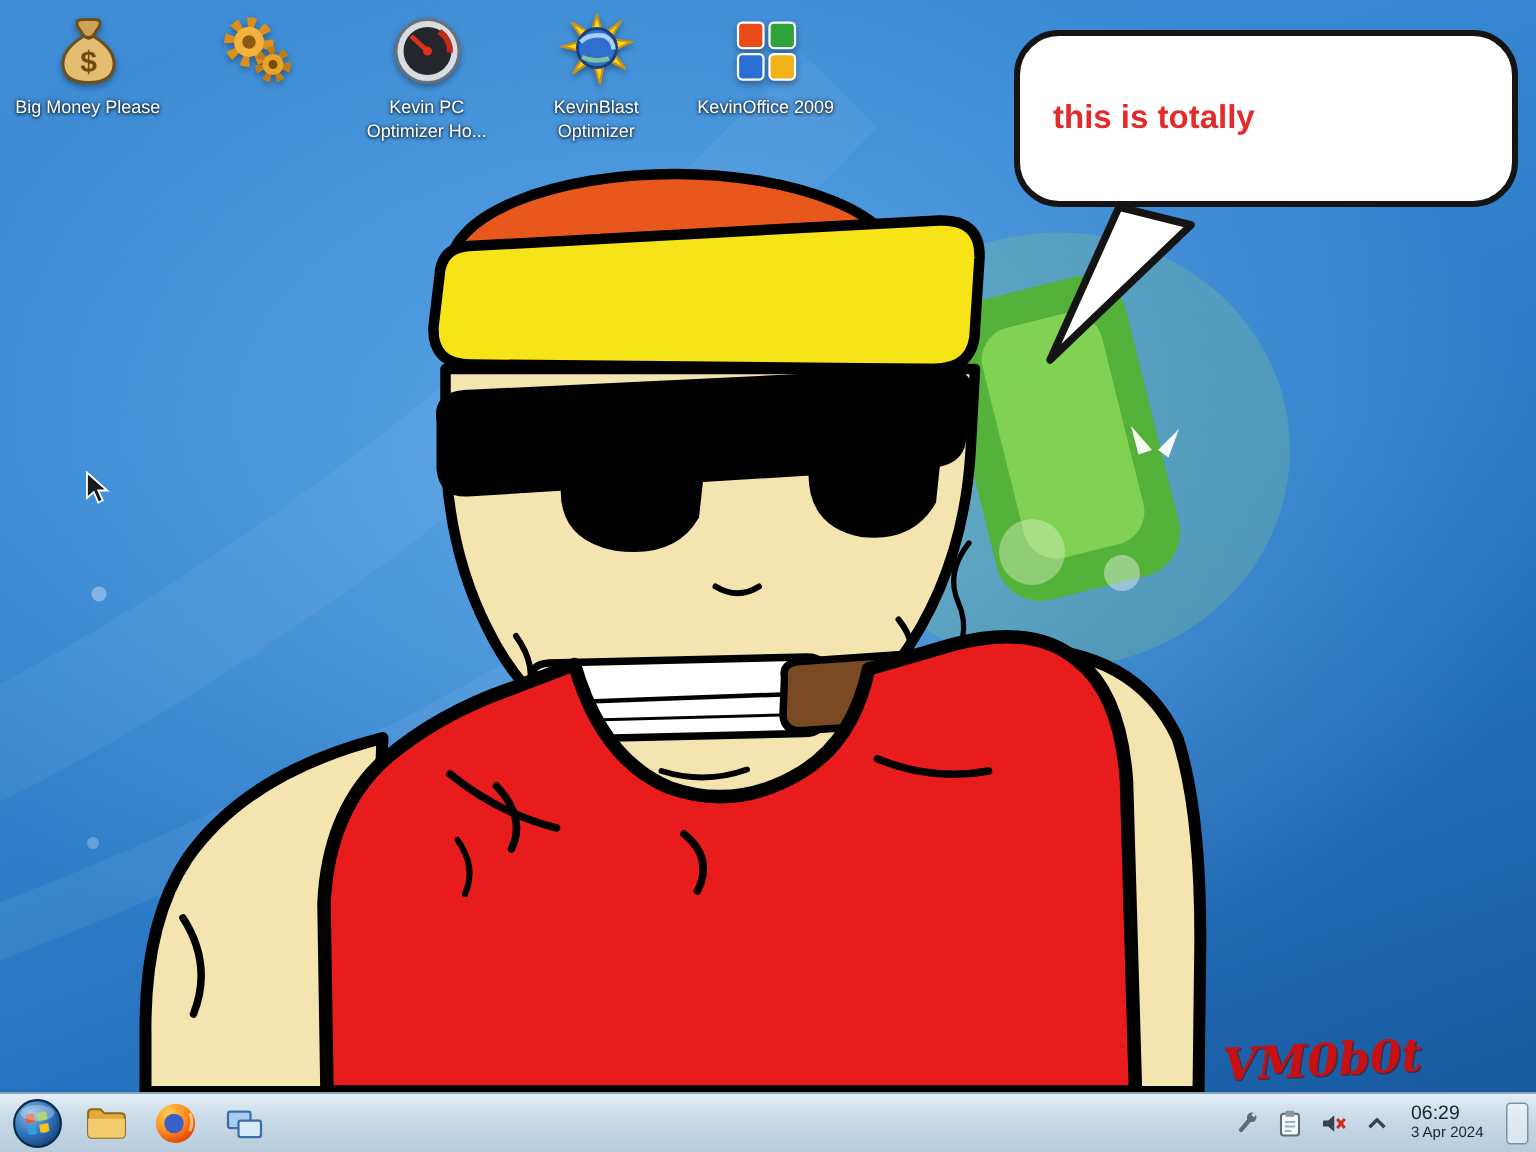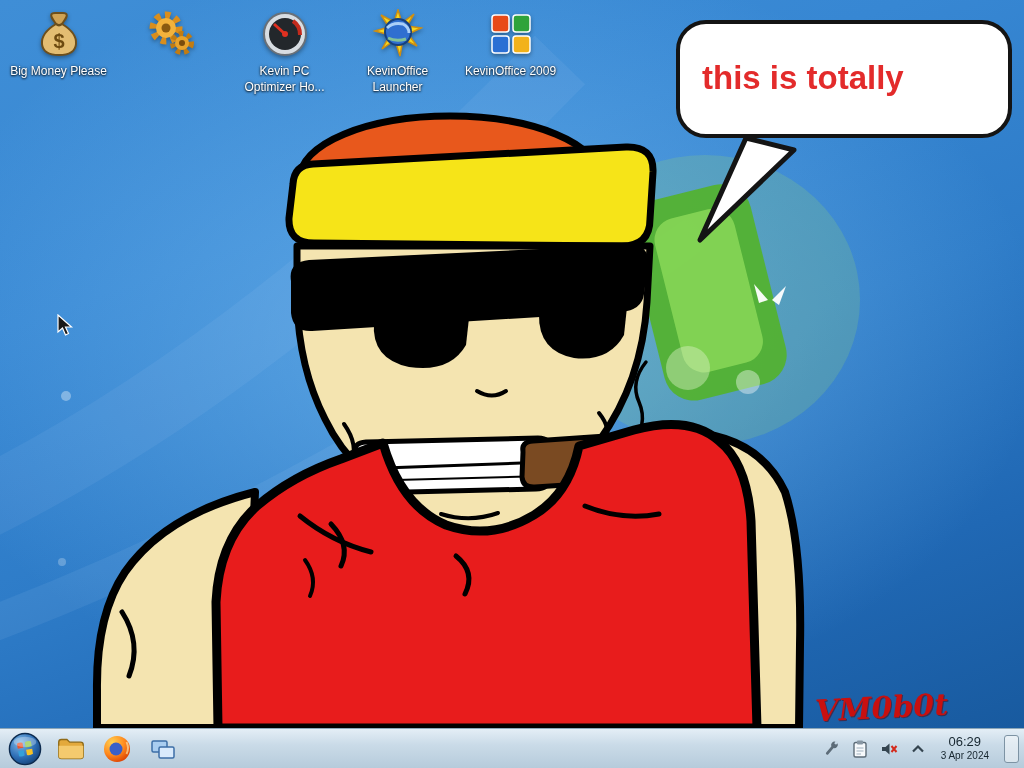--- a/index.html
+++ b/index.html
@@ -20,41 +20,41 @@
   .dicon{ width:113px; display:flex; flex-direction:column; align-items:center; gap:4px; cursor:default; }
   .dicon-img{ width:52px; height:52px; display:flex; align-items:center; justify-content:center;
               filter:drop-shadow(0 2px 2px rgba(0,0,0,.35)); }
   .dicon-label{ font-size:12px; color:#fff; text-align:center; line-height:1.3; max-width:104px;
                 text-shadow:0 1px 2px rgba(0,0,0,.85), 0 0 3px rgba(0,0,0,.6); }
 
   
   #bubble{ position:absolute; left:676px; top:20px; width:336px; min-height:118px; background:#fff;
            border:4px solid #141414; border-radius:30px; display:flex; flex-direction:column;
            justify-content:center; padding:10px 12px 12px 22px; z-index:5; }
-  .bubble-line{ font-weight:bold; font-size:33px; color:#e32b2b; line-height:1.18; }
+  .bubble-line{ font-weight:bold; font-size:22px; color:#e32b2b; line-height:1.18; }
   #bubble-tail{ position:absolute; left:688px; top:136px; z-index:4; }
 
   
   #watermark{ position:absolute; left:815px; top:690px; z-index:2;
               font-family:"DejaVu Serif",serif; font-style:italic; font-weight:bold;
               font-size:30px; color:#c81010; transform:rotate(-3deg);
               text-shadow:1px 1px 0 rgba(90,0,0,.5); }
   #cursor{ position:absolute; left:54px; top:314px; z-index:6; }
 
   
   #taskbar{ position:absolute; left:0; bottom:0; width:1024px; height:40px; z-index:10;
             background:linear-gradient(180deg,#e4eef6 0%,#cadbe8 40%,#b6cbdb 100%);
             border-top:1px solid #8ca6b8; display:flex; align-items:center;
             justify-content:space-between; padding:0 5px; }
   .tb-left{ display:flex; align-items:center; gap:10px; height:100%; padding-left:2px; }
   .tb-btn{ width:36px; height:36px; border:none; background:transparent; display:flex;
            align-items:center; justify-content:center; padding:0; cursor:pointer; }
   .tb-right{ display:flex; align-items:center; gap:9px; height:100%; }
   .tray-icon{ width:20px; height:20px; display:flex; align-items:center; justify-content:center; cursor:pointer; }
-  .clock{ text-align:center; color:#16262f; line-height:1.15; margin:8px 4px; cursor:default; }
+  .clock{ text-align:left; color:#16262f; line-height:1.15; margin:8px 4px; cursor:default; }
   .clock-time{ font-size:13px; }
   .clock-date{ font-size:10px; }
   .show-desktop{ width:15px; height:28px; border:1px solid #7d93a4; border-radius:3px;
                  background:rgba(255,255,255,.45); margin-left:2px; cursor:pointer; }
 </style>
 </head>
 <body>
 
 <div id="desktop">
 
@@ -168,21 +168,21 @@
 
     <div class="dicon">
       <div class="dicon-img">
         <svg viewBox="0 0 50 50" width="50" height="50">
           <polygon points="25,1 29,14 41,5 34,17 48,19 35,25 44,37 30,30 27,47 22,31 9,40 17,26 2,22 16,18 8,6 21,13" fill="#f6d81f" stroke="#cf8f12" stroke-width="1.5"></polygon>
           <circle cx="25" cy="23" r="13" fill="#2f6fd0" stroke="#16407e" stroke-width="2"></circle>
           <path d="M14 19 Q20 13 30 15 Q36 18 36 24" fill="none" stroke="#bfe0ff" stroke-width="3" opacity="0.85"></path>
           <path d="M15 29 Q23 33 33 30" fill="none" stroke="#8fd08f" stroke-width="3" opacity="0.85"></path>
         </svg>
       </div>
-      <div class="dicon-label">KevinOffice Launcher</div>
+      <div class="dicon-label">KevinBlast Optimizer</div>
     </div>
 
     <div class="dicon">
       <div class="dicon-img">
         <svg viewBox="0 0 50 50" width="50" height="50">
           <rect x="6" y="6" width="17" height="17" rx="3" fill="#e84a18" stroke="#fff" stroke-width="1.5"></rect>
           <rect x="27" y="6" width="17" height="17" rx="3" fill="#2fa33a" stroke="#fff" stroke-width="1.5"></rect>
           <rect x="6" y="27" width="17" height="17" rx="3" fill="#2a6fd4" stroke="#fff" stroke-width="1.5"></rect>
           <rect x="27" y="27" width="17" height="17" rx="3" fill="#f2b21a" stroke="#fff" stroke-width="1.5"></rect>
         </svg>

